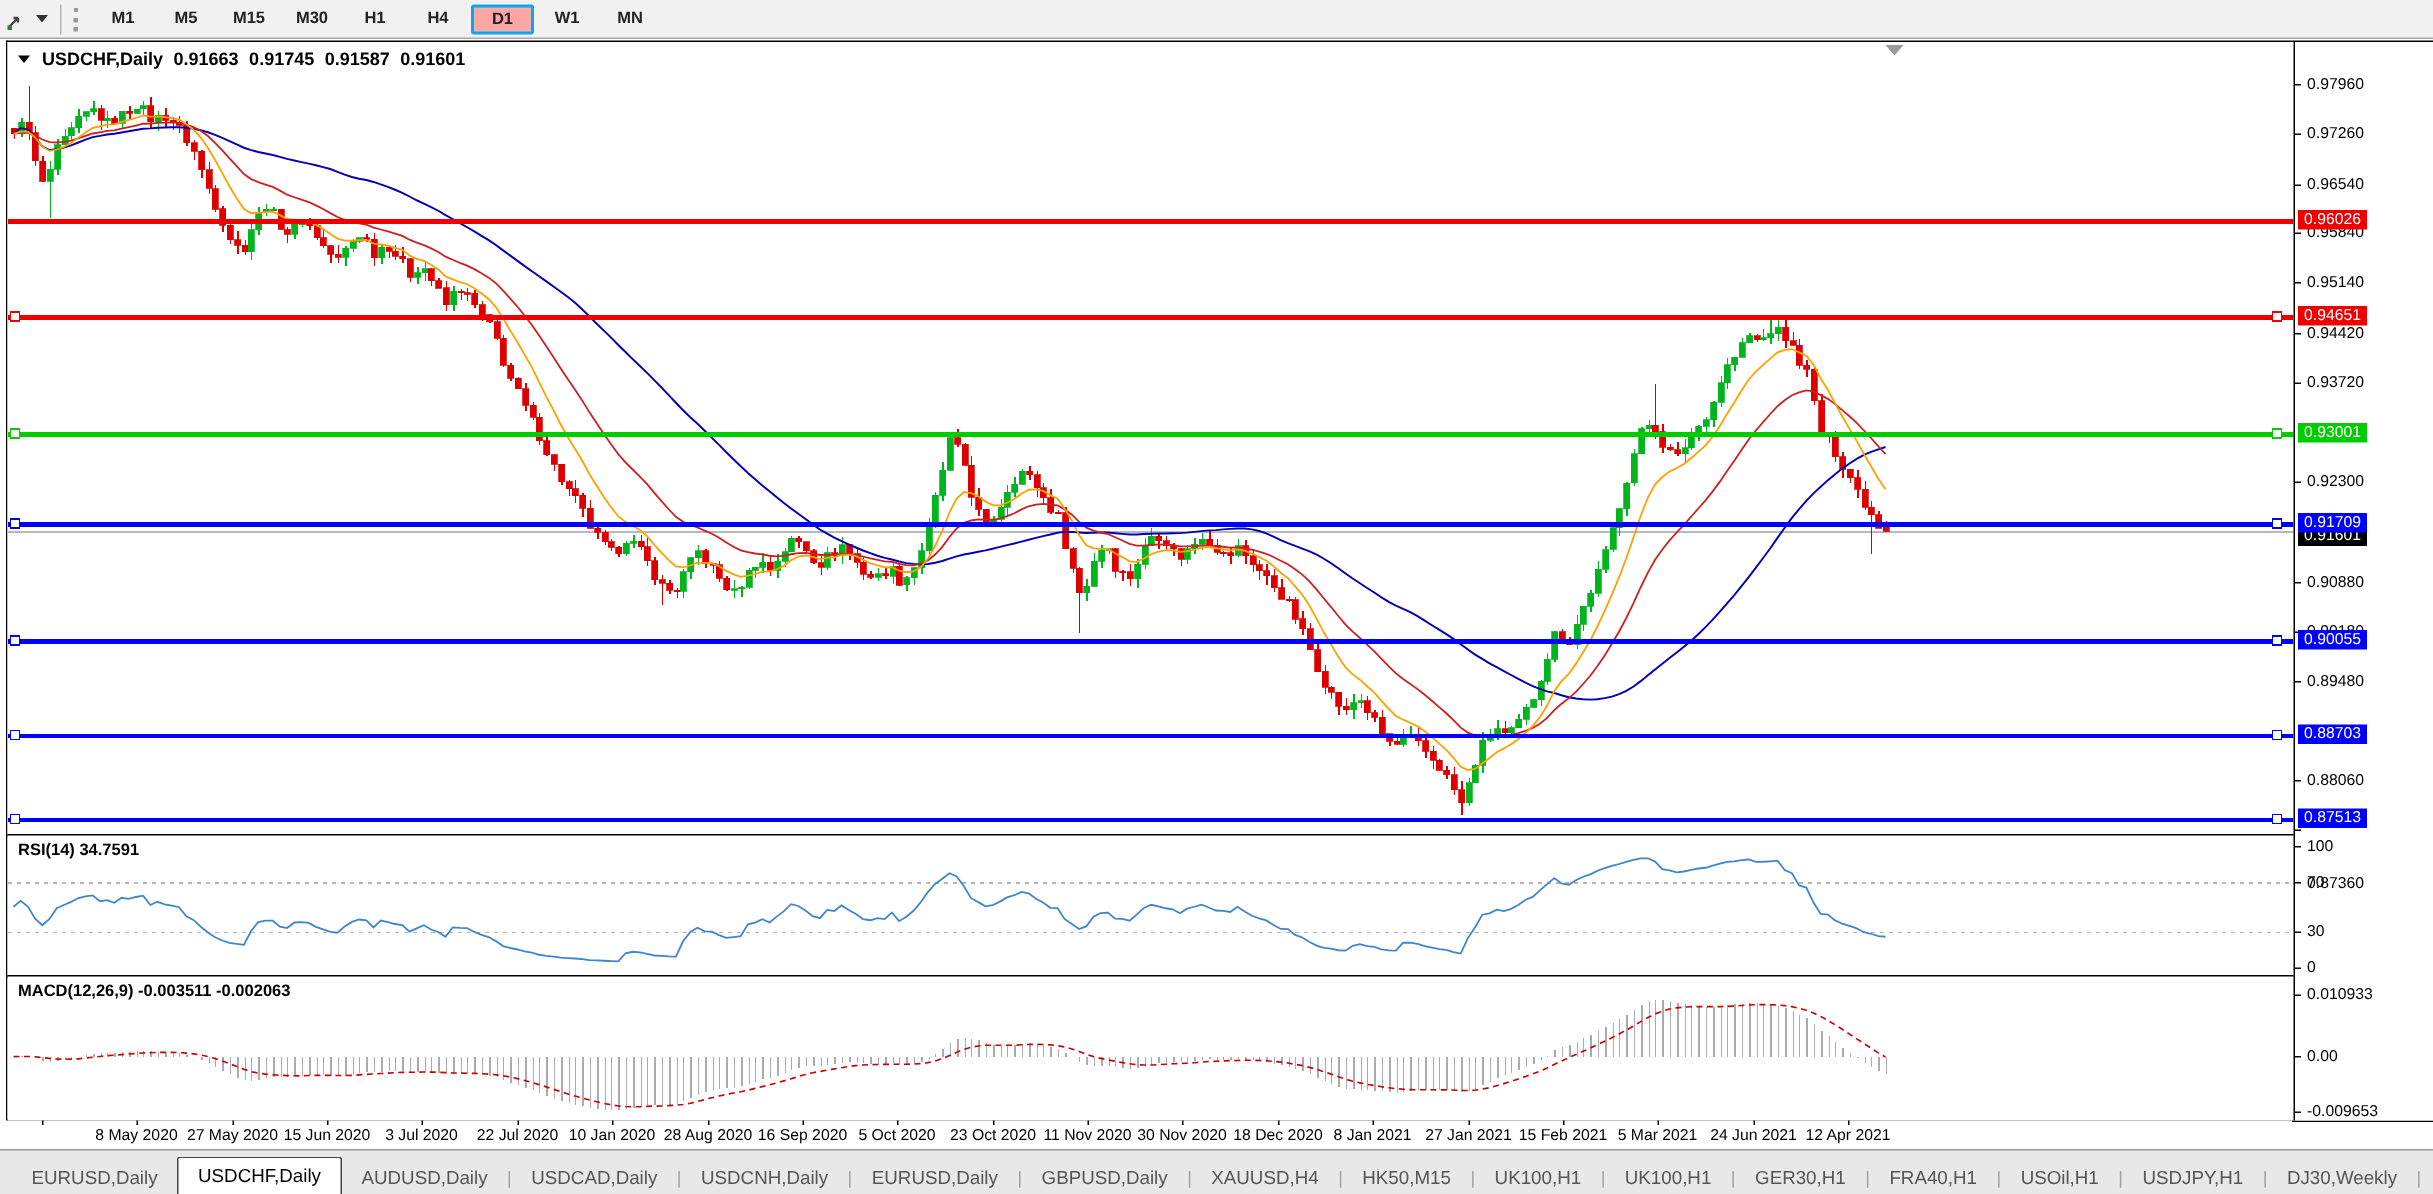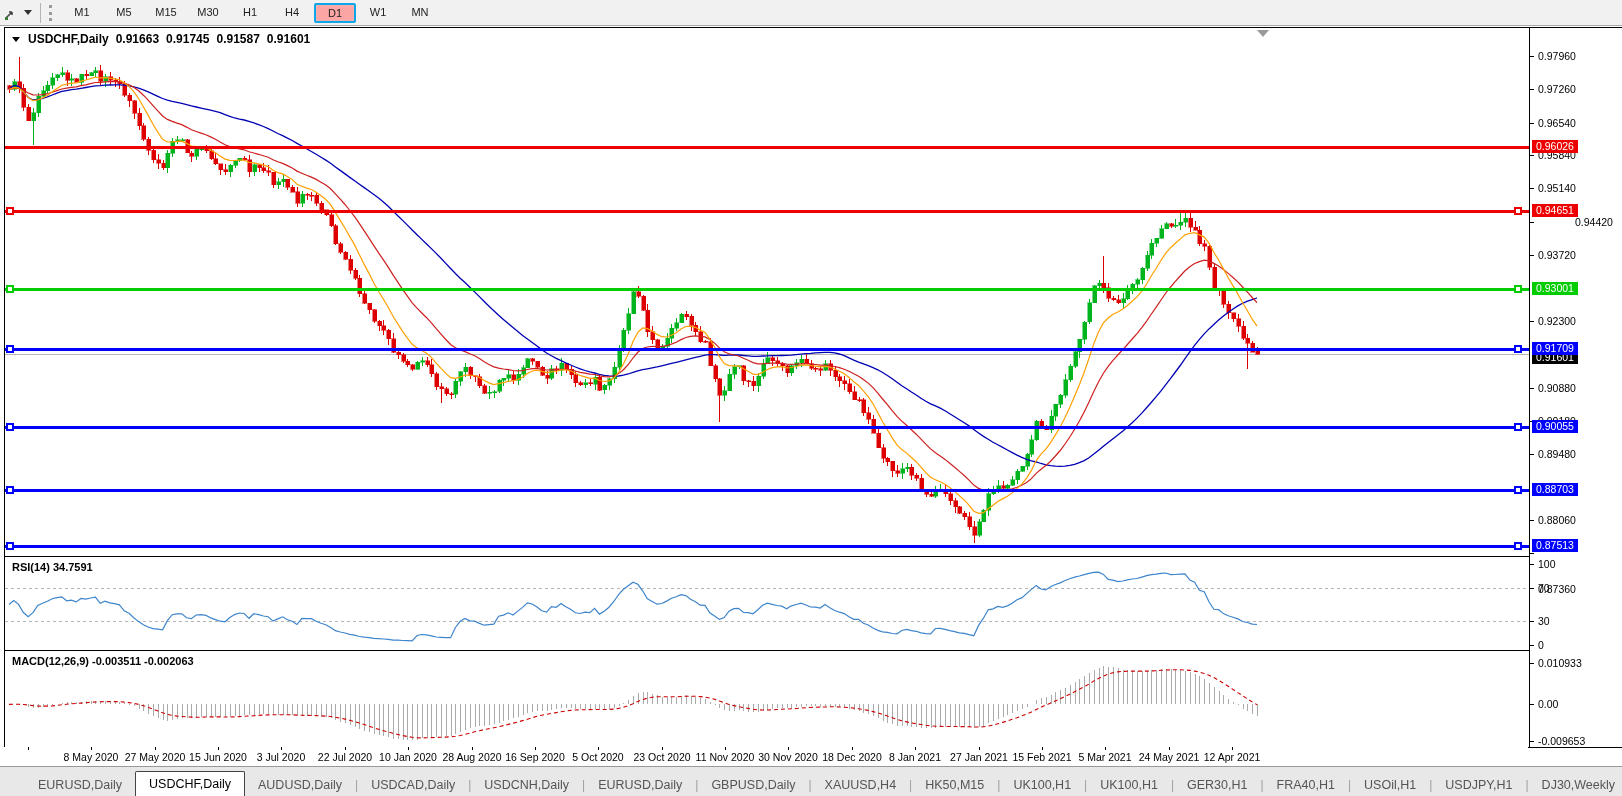--- a/index.html
+++ b/index.html
@@ -7,21 +7,21 @@
        font-family:"Liberation Sans",sans-serif;-webkit-font-smoothing:none;}
   
   #toolbar{position:absolute;left:0;top:0;width:1622px;height:25px;background:#f1f1f1;
            border-bottom:1px solid #a8a8a8;display:flex;align-items:center;}
   .tb-icon{width:18px;height:16px;margin-left:2px;display:flex;align-items:center;justify-content:center;}
   .tb-caret{width:0;height:0;border-left:4px solid transparent;border-right:4px solid transparent;
             border-top:5px solid #333;margin:0 4px;}
   .tb-sep{width:1px;height:20px;background:#b5b5b5;margin:0 4px;}
   .tb-grip{width:3px;height:16px;border-left:3px dotted #9a9a9a;margin:0 6px 0 4px;}
   .tf-btn{min-width:26px;padding:2px 6px;margin:0 1px;font-size:11px;color:#222;text-align:center;
-          border:1px solid transparent;border-radius:2px;cursor:default;}
+          border:1px solid transparent;border-radius:2px;cursor:default;font-weight:bold;}
   .tf-btn.active{background:#fca5a5;border:2px solid #0ea5e9;box-shadow:inset 0 0 2px #ccc;}
   
   #plot-area{position:absolute;left:4px;top:27px;width:1618px;height:719px;
              border-top:1px solid #000;border-left:1px solid #000;border-bottom:1px solid #000;background:#fff;}
   #main-svg,#rsi-svg,#macd-svg{position:absolute;left:0;background:#fff;display:block;}
   #main-svg{top:0;}
   .pane-sep{position:absolute;left:0;width:1618px;height:1px;background:#000;}
   #axis-col{position:absolute;left:1524px;top:0;width:94px;height:719px;border-left:1px solid #000;background:#fff;}
   .ax-label{position:absolute;left:8px;height:12px;line-height:12px;font-size:10.5px;color:#000;white-space:nowrap;}
   .ax-tick{position:absolute;left:0;width:4px;height:1px;background:#000;}
@@ -31,21 +31,21 @@
                display:flex;align-items:center;gap:7px;}
   .title-caret{width:0;height:0;border-left:4px solid transparent;border-right:4px solid transparent;
                border-top:5px solid #000;margin-right:1px;}
   .pane-label{position:absolute;left:7px;font-size:11px;font-weight:bold;color:#000;}
   
   #date-axis{position:absolute;left:4px;top:747px;width:1524px;height:18px;background:#fff;}
   .date-label{position:absolute;top:4px;transform:translateX(-50%);font-size:10.5px;color:#000;white-space:nowrap;}
   .date-tick{position:absolute;top:0;width:1px;height:3px;background:#000;}
   
   #tab-bar{position:absolute;left:0;top:766px;width:1622px;height:30px;background:#e8e8e8;
-           border-top:1px solid #999;display:flex;align-items:flex-end;padding-left:25px;box-sizing:border-box;}
+           border-top:1px solid #999;display:flex;align-items:flex-end;padding-left:8px;box-sizing:border-box;}
   .tab{height:21px;line-height:21px;padding:0 13px;font-size:12.5px;color:#555;white-space:nowrap;cursor:default;}
   .tab.active{background:#fff;border:1px solid #444;border-bottom:none;height:24px;line-height:24px;
               color:#000;border-radius:2px 2px 0 0;}
   .tab-sep{color:#a0a0a0;font-size:12px;line-height:21px;height:21px;}
 </style>
 </head>
 <body>
 
 <div id="app">
 
@@ -914,21 +914,21 @@
         <div class="ax-label" style="top: 22px;">0.97960</div>
         <div class="ax-tick" style="top: 61px;"></div>
         <div class="ax-label" style="top: 55px;">0.97260</div>
         <div class="ax-tick" style="top: 95px;"></div>
         <div class="ax-label" style="top: 89px;">0.96540</div>
         <div class="ax-tick" style="top: 127px;"></div>
         <div class="ax-label" style="top: 121px;">0.95840</div>
         <div class="ax-tick" style="top: 160px;"></div>
         <div class="ax-label" style="top: 154px;">0.95140</div>
         <div class="ax-tick" style="top: 194px;"></div>
-        <div class="ax-label" style="top: 188px; margin-left: 37px;">0.94420</div>
+        <div class="ax-label" style="top: 188px;">0.94420</div>
         <div class="ax-tick" style="top: 227px;"></div>
         <div class="ax-label" style="top: 221px;">0.93720</div>
         <div class="ax-tick" style="top: 293px;"></div>
         <div class="ax-label" style="top: 287px;">0.92300</div>
         <div class="ax-tick" style="top: 360px;"></div>
         <div class="ax-label" style="top: 354px;">0.90880</div>
         <div class="ax-tick" style="top: 393px;"></div>
         <div class="ax-label" style="top: 387px;">0.90180</div>
         <div class="ax-tick" style="top: 426px;"></div>
         <div class="ax-label" style="top: 420px;">0.89480</div>
@@ -992,21 +992,21 @@
       <div class="date-label" style="left: 848px;">18 Dec 2020</div>
       <div class="date-tick" style="left: 911px;"></div>
       <div class="date-label" style="left: 911px;">8 Jan 2021</div>
       <div class="date-tick" style="left: 975px;"></div>
       <div class="date-label" style="left: 975px;">27 Jan 2021</div>
       <div class="date-tick" style="left: 1038px;"></div>
       <div class="date-label" style="left: 1038px;">15 Feb 2021</div>
       <div class="date-tick" style="left: 1101px;"></div>
       <div class="date-label" style="left: 1101px;">5 Mar 2021</div>
       <div class="date-tick" style="left: 1165px;"></div>
-      <div class="date-label" style="left: 1165px;">24 May 2021</div>
+      <div class="date-label" style="left: 1165px;">24 Jun 2021</div>
       <div class="date-tick" style="left: 1228px;"></div>
       <div class="date-label" style="left: 1228px;">12 Apr 2021</div>
     </div>
 
   <div id="tab-bar">
       <div class="tab">EURUSD,Daily</div>
       <div class="tab active">USDCHF,Daily</div>
       <div class="tab">AUDUSD,Daily</div>
       <span class="tab-sep">|</span>
       <div class="tab">USDCAD,Daily</div>

